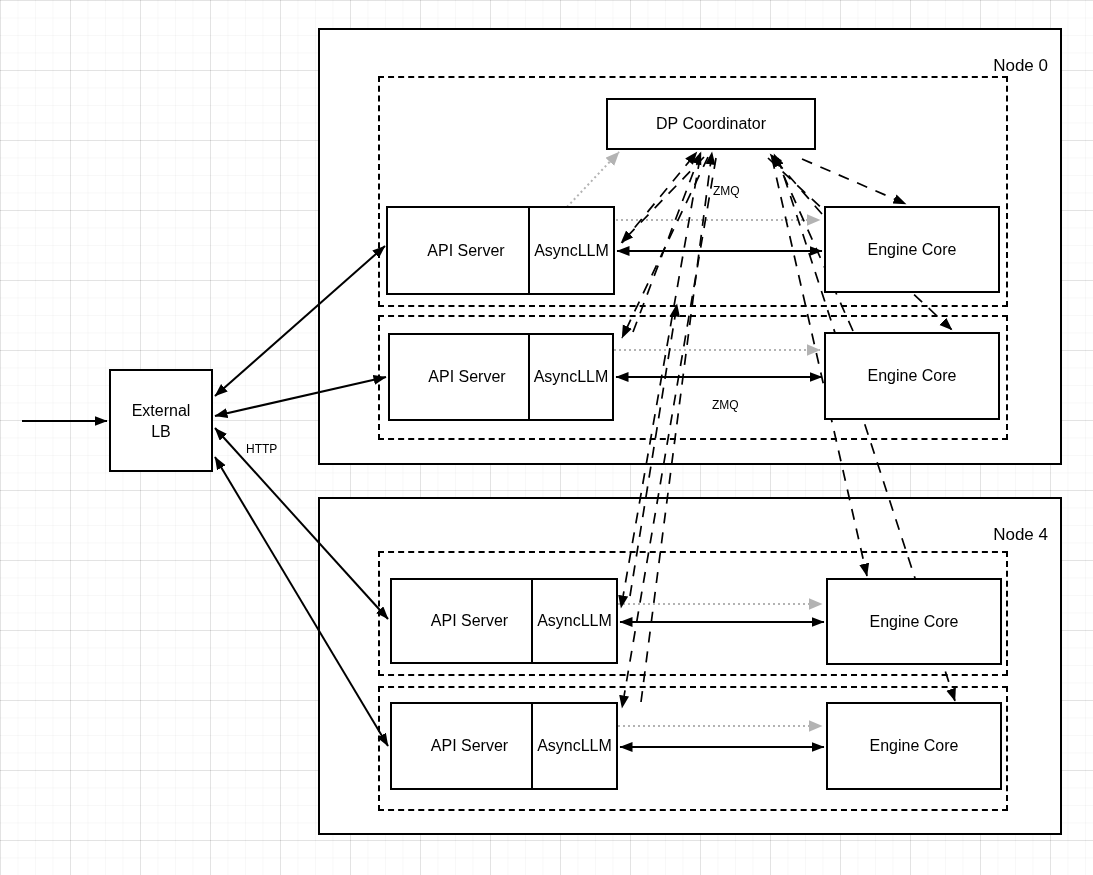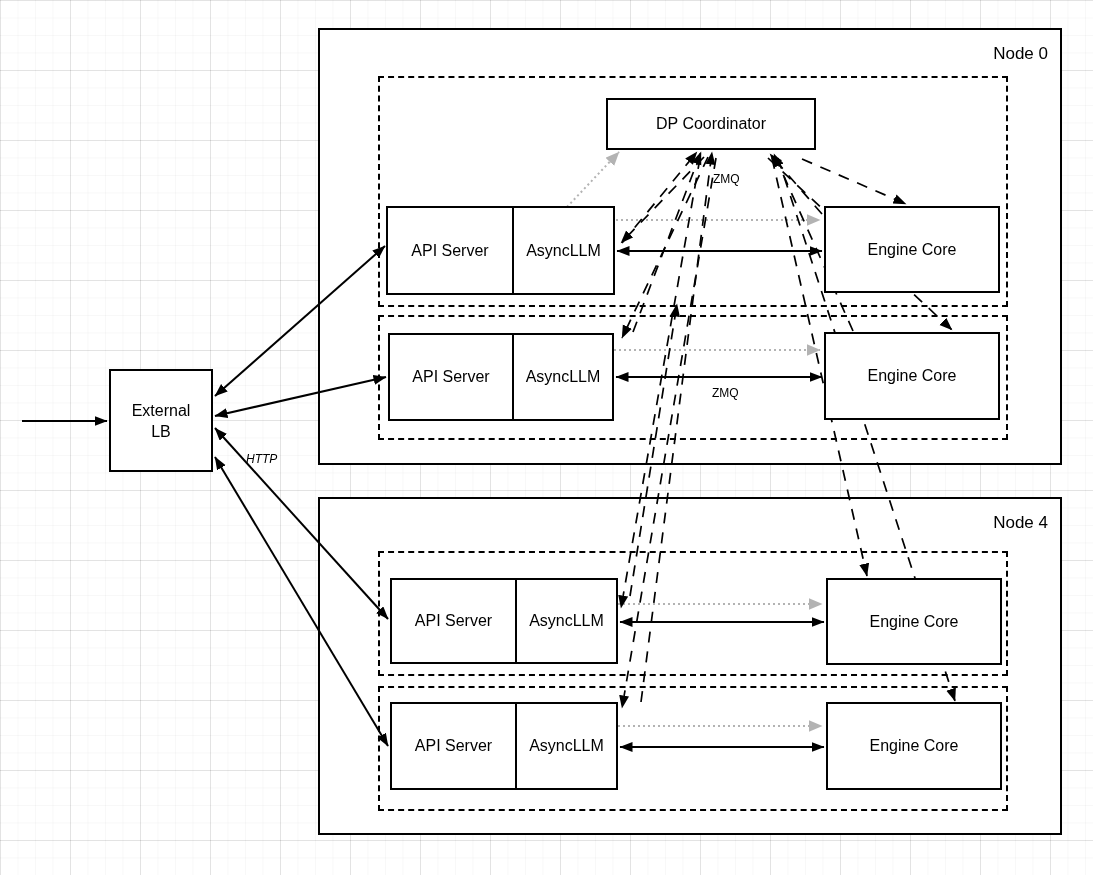--- a/index.html
+++ b/index.html
@@ -14,28 +14,28 @@
       linear-gradient(to bottom, rgba(0,0,0,0.028) 1px, transparent 1px);
     background-size:70px 70px, 70px 70px, 17.5px 17.5px, 17.5px 17.5px;
   }
   .abs{position:absolute; box-sizing:border-box;}
   .group-rect{border:2px solid #000; background:#fff;}
   .dashed-rect{border:2px dashed #000; background:transparent;}
   .group-label{font-size:17px; text-align:right; line-height:20px;}
   .node-box{border:2px solid #000; background:#fff; display:flex; align-items:center; justify-content:center; font-size:16px; z-index:3;}
   .combo-box{border:2px solid #000; background:#fff; display:flex; align-items:stretch; z-index:3;}
   .combo-cell{display:flex; align-items:center; justify-content:center; font-size:16px;}
-  .combo-cell.first{border-right:2px solid #000;}
+  .combo-cell.first{border-right:2px solid #000;padding-left:16px;}
   .lb-box{flex-direction:column; line-height:21px; text-align:center;}
   .edge-layer{position:absolute; left:0; top:0; z-index:2; pointer-events:none;}
   .edge-solid{stroke:#000; stroke-width:2;}
   .edge-dashed{stroke:#000; stroke-width:1.7; stroke-dasharray:11 9;}
   .edge-dotted{stroke:#b3b3b3; stroke-width:2; stroke-dasharray:2 3;}
   .edge-label{font-size:12px; z-index:4; white-space:nowrap;}
-  .z1{z-index:1;} .z4{z-index:4;}
+  .z1{z-index:1;} .z4{z-index:4;margin-top:12px;}
 </style>
 </head>
 <body>
 
 <div id="canvas">
 
   <div class="abs group-rect z1" style="left:318px; top:28px; width:744px; height:437px;"></div>
   <div class="abs group-rect z1" style="left:318px; top:497px; width:744px; height:338px;"></div>
 
   <div class="abs dashed-rect z1" style="left:378px; top:76px; width:630px; height:231px;"></div>
@@ -135,17 +135,17 @@
       <span>API Server</span>
     </div>
     <div class="combo-cell" style="flex:1;">
       <span>AsyncLLM</span>
     </div>
   </div>
   <div class="abs node-box" style="left:826px; top:702px; width:176px; height:88px;">
     <span>Engine Core</span>
   </div>
 
-  <div class="abs edge-label z4" style="left:246px; top:452px;font-style:italic;">HTTP</div>
+  <div class="abs edge-label z4" style="left:246px; top:430px;">HTTP</div>
   <div class="abs edge-label z4" style="left:713px; top:172px;">ZMQ</div>
   <div class="abs edge-label z4" style="left:712px; top:386px;">ZMQ</div>
 
 </div>
 
 </body></html>

